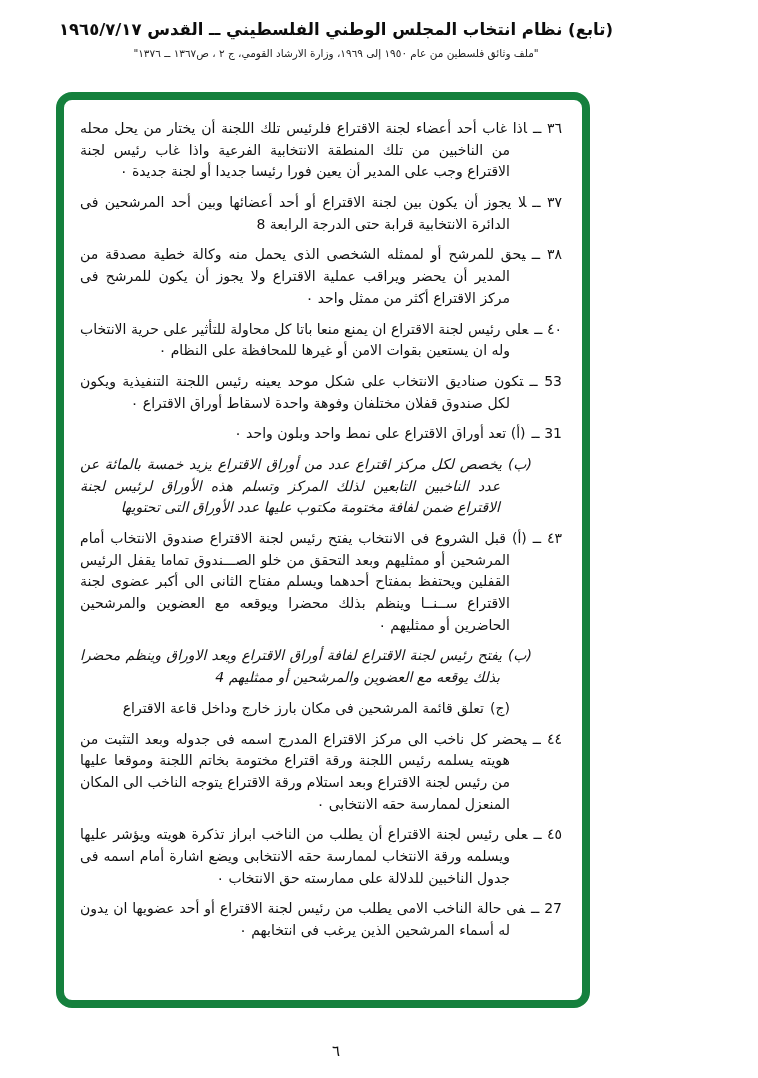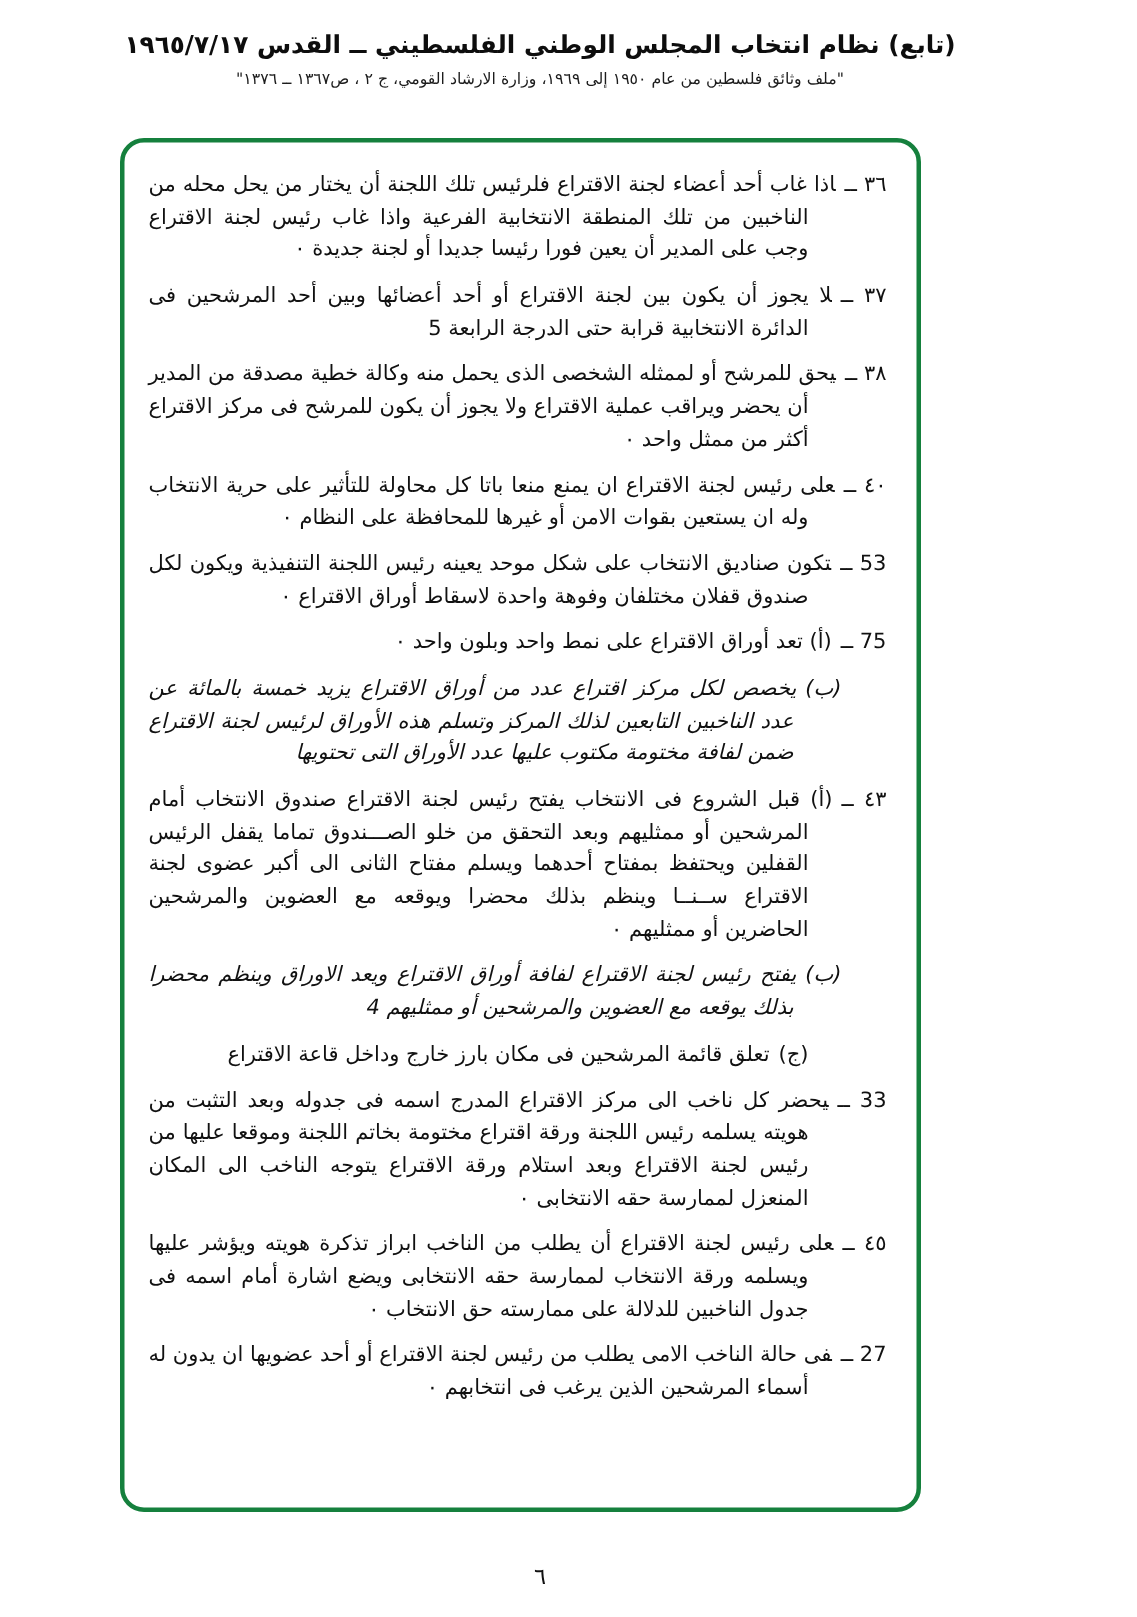--- a/index.html
+++ b/index.html
@@ -5,41 +5,40 @@
   html, body { margin: 0; padding: 0; background: #ffffff; }
   .page {
     position: relative;
     width: 672px;
     height: 1078px;
     background: #ffffff;
     font-family: "DejaVu Sans", sans-serif;
     direction: rtl;
     overflow: hidden;
     color: #111111;
-    margin-left: 24px;
   }
   .header { padding-top: 20px; text-align: center; }
   .title {
     font-size: 16.5px;
     font-weight: bold;
     color: #0d0d0d;
     letter-spacing: 0.2px;
   }
   .subtitle {
     margin-top: 8px;
     font-size: 10.5px;
     color: #1c1c1c;
   }
   .content-box {
     position: absolute;
     top: 92px;
     right: 82px;
     left: 56px;
     bottom: 70px;
-    border: 3px solid #15803d;
+    border: 8px solid #15803d;
     border-radius: 16px;
     padding: 18px 20px 14px 16px;
     overflow: hidden;
     background: #ffffff;
   }
   .article {
     margin: 0 0 9px 0;
     font-size: 14px;
     line-height: 1.55;
     text-align: justify;
@@ -76,58 +75,58 @@
     <div class="subtitle">"ملف وثائق فلسطين من عام ١٩٥٠ إلى ١٩٦٩، وزارة الارشاد القومي، ج ٢ ، ص١٣٦٧ ــ ١٣٧٦"</div>
   </div>
 
   <div class="content-box">
 
     <p class="article">
       <span class="marker">٣٦ ــ</span><span class="body">اذا غاب أحد أعضاء لجنة الاقتراع فلرئيس تلك اللجنة أن يختار من يحل محله من الناخبين من تلك المنطقة الانتخابية الفرعية واذا غاب رئيس لجنة الاقتراع وجب على المدير أن يعين فورا رئيسا جديدا أو لجنة جديدة ٠</span>
     </p>
 
     <p class="article">
-      <span class="marker">٣٧ ــ</span><span class="body">لا يجوز أن يكون بين لجنة الاقتراع أو أحد أعضائها وبين أحد المرشحين فى الدائرة الانتخابية قرابة حتى الدرجة الرابعة 5</span>
+      <span class="marker">٣٧ ــ</span><span class="body">لا يجوز أن يكون بين لجنة الاقتراع أو أحد أعضائها وبين أحد المرشحين فى الدائرة الانتخابية قرابة حتى الدرجة الرابعة 8</span>
     </p>
 
     <p class="article">
       <span class="marker">٣٨ ــ</span><span class="body">يحق للمرشح أو لممثله الشخصى الذى يحمل منه وكالة خطية مصدقة من المدير أن يحضر ويراقب عملية الاقتراع ولا يجوز أن يكون للمرشح فى مركز الاقتراع أكثر من ممثل واحد ٠</span>
     </p>
 
 
     <p class="article">
       <span class="marker">٤٠ ــ</span><span class="body">على رئيس لجنة الاقتراع ان يمنع منعا باتا كل محاولة للتأثير على حرية الانتخاب وله ان يستعين بقوات الامن أو غيرها للمحافظة على النظام ٠</span>
     </p>
 
     <p class="article">
       <span class="marker">53 ــ</span><span class="body">تكون صناديق الانتخاب على شكل موحد يعينه رئيس اللجنة التنفيذية ويكون لكل صندوق قفلان مختلفان وفوهة واحدة لاسقاط أوراق الاقتراع ٠</span>
     </p>
 
     <p class="article">
-      <span class="marker">75 ــ</span><span class="body">(أ) تعد أوراق الاقتراع على نمط واحد وبلون واحد ٠</span>
+      <span class="marker">31 ــ</span><span class="body">(أ) تعد أوراق الاقتراع على نمط واحد وبلون واحد ٠</span>
     </p>
 
     <p class="article sub">
       <span class="marker">(ب)</span><span class="body">يخصص لكل مركز اقتراع عدد من أوراق الاقتراع يزيد خمسة بالمائة عن عدد الناخبين التابعين لذلك المركز وتسلم هذه الأوراق لرئيس لجنة الاقتراع ضمن لفافة مختومة مكتوب عليها عدد الأوراق التى تحتويها</span>
     </p>
 
     <p class="article">
       <span class="marker">٤٣ ــ</span><span class="body">(أ) قبل الشروع فى الانتخاب يفتح رئيس لجنة الاقتراع صندوق الانتخاب أمام المرشحين أو ممثليهم وبعد التحقق من خلو الصـــندوق تماما يقفل الرئيس القفلين ويحتفظ بمفتاح أحدهما ويسلم مفتاح الثانى الى أكبر عضوى لجنة الاقتراع ســنــا وينظم بذلك محضرا ويوقعه مع العضوين والمرشحين الحاضرين أو ممثليهم ٠</span>
     </p>
 
     <p class="article sub">
       <span class="marker">(ب)</span><span class="body">يفتح رئيس لجنة الاقتراع لفافة أوراق الاقتراع ويعد الاوراق وينظم محضرا بذلك يوقعه مع العضوين والمرشحين أو ممثليهم 4</span>
     </p>
 
     <p class="article sub2">
       <span class="marker">(ج)</span><span class="body">تعلق قائمة المرشحين فى مكان بارز خارج وداخل قاعة الاقتراع</span>
     </p>
 
     <p class="article">
-      <span class="marker">33 ــ</span><span class="body">يحضر كل ناخب الى مركز الاقتراع المدرج اسمه فى جدوله وبعد التثبت من هويته يسلمه رئيس اللجنة ورقة اقتراع مختومة بخاتم اللجنة وموقعا عليها من رئيس لجنة الاقتراع وبعد استلام ورقة الاقتراع يتوجه الناخب الى المكان المنعزل لممارسة حقه الانتخابى ٠</span>
+      <span class="marker">٤٤ ــ</span><span class="body">يحضر كل ناخب الى مركز الاقتراع المدرج اسمه فى جدوله وبعد التثبت من هويته يسلمه رئيس اللجنة ورقة اقتراع مختومة بخاتم اللجنة وموقعا عليها من رئيس لجنة الاقتراع وبعد استلام ورقة الاقتراع يتوجه الناخب الى المكان المنعزل لممارسة حقه الانتخابى ٠</span>
     </p>
 
     <p class="article">
       <span class="marker">٤٥ ــ</span><span class="body">على رئيس لجنة الاقتراع أن يطلب من الناخب ابراز تذكرة هويته ويؤشر عليها ويسلمه ورقة الانتخاب لممارسة حقه الانتخابى ويضع اشارة أمام اسمه فى جدول الناخبين للدلالة على ممارسته حق الانتخاب ٠</span>
     </p>
 
     <p class="article">
       <span class="marker">27 ــ</span><span class="body">فى حالة الناخب الامى يطلب من رئيس لجنة الاقتراع أو أحد عضويها ان يدون له أسماء المرشحين الذين يرغب فى انتخابهم ٠</span>
     </p>
 

